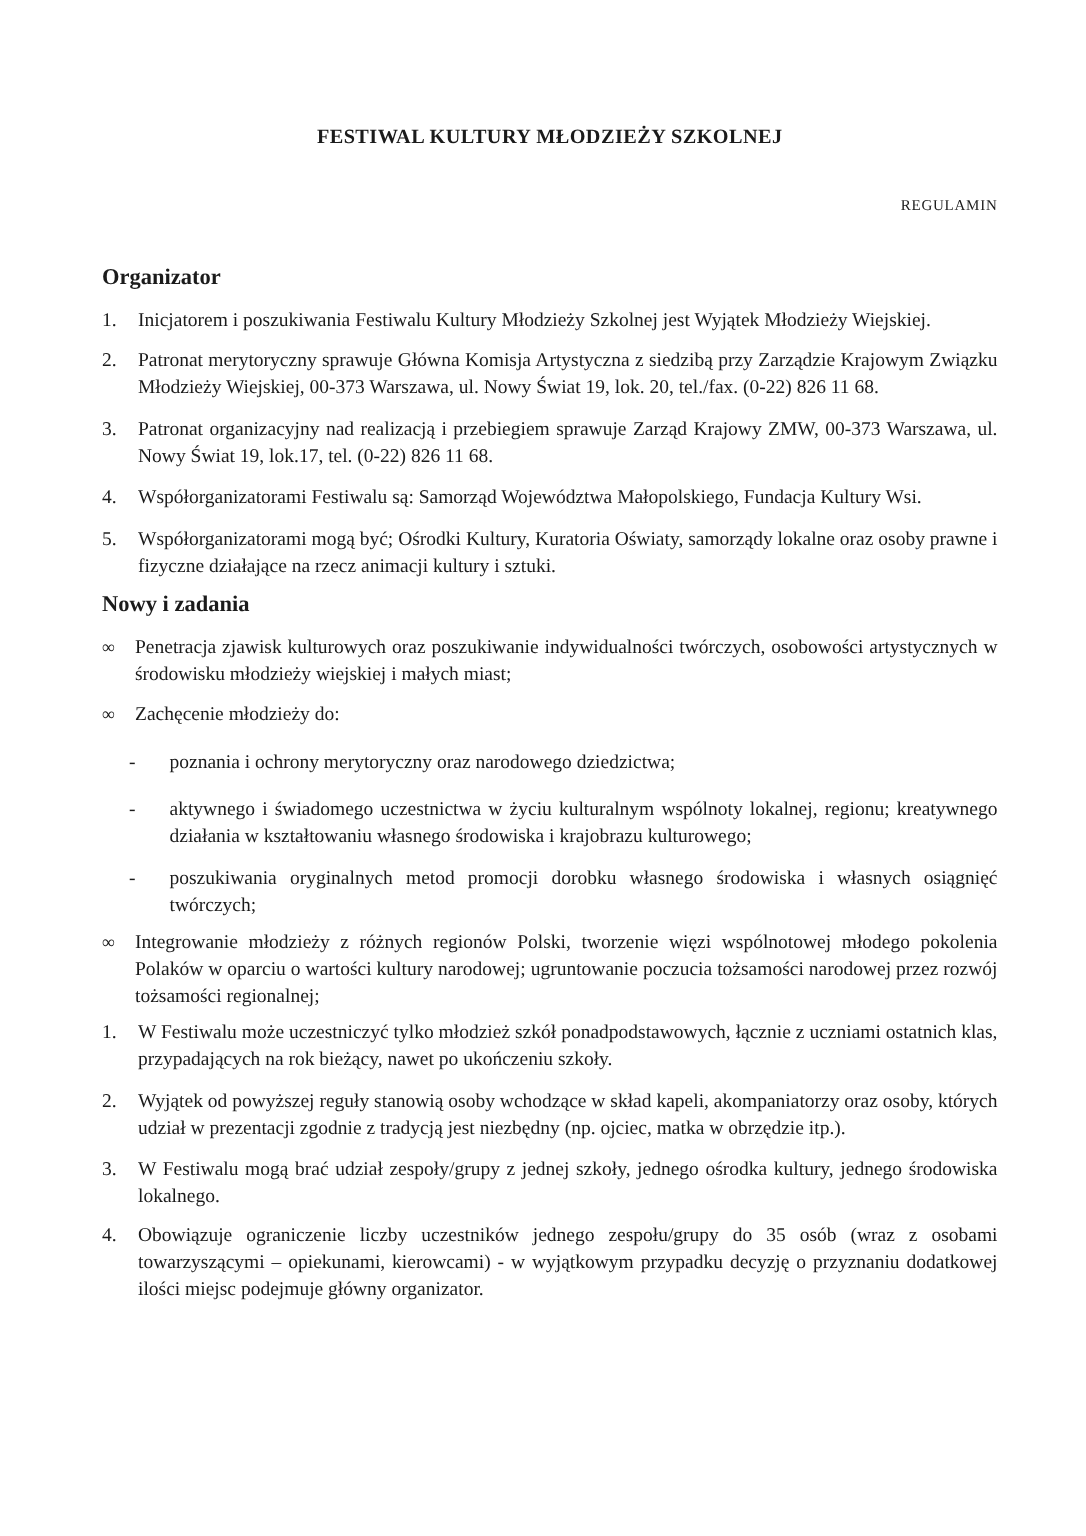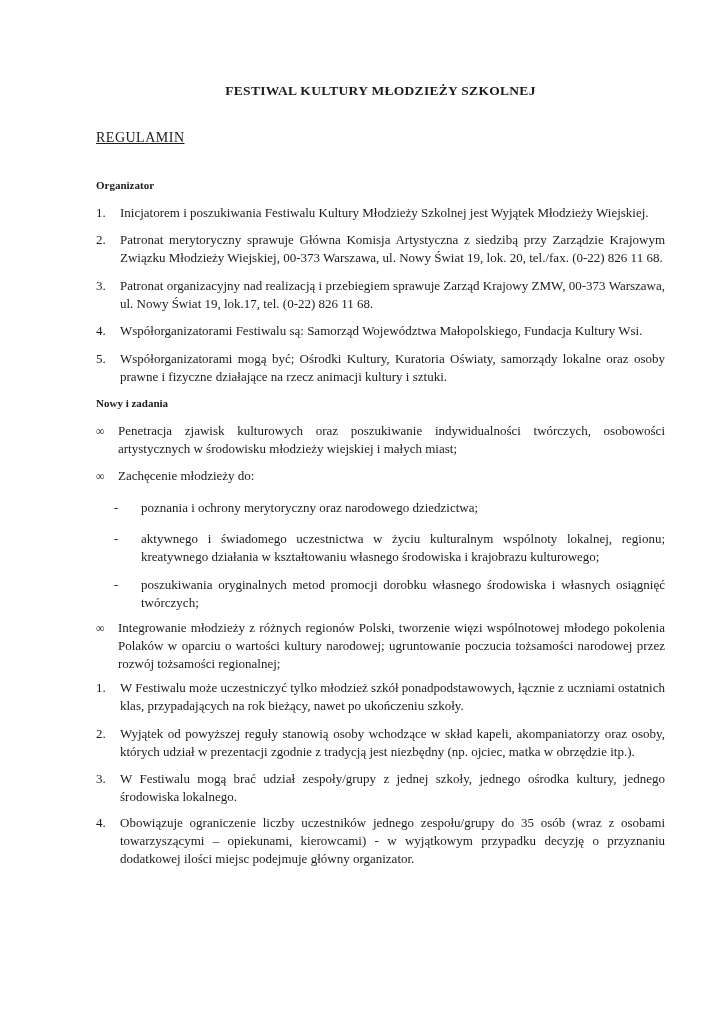--- a/index.html
+++ b/index.html
@@ -9,45 +9,44 @@
   }
   body {
     width: 724px;
     height: 1024px;
     overflow: hidden;
   }
   .page {
     box-sizing: border-box;
     width: 724px;
     height: 1024px;
-    padding: 82px 59px 40px 96px;
+    padding: 82px 59px 40px 68px;
     background: #ffffff;
     color: #1b1b1b;
     font-family: "Liberation Serif", "DejaVu Serif", serif;
     font-size: 13px;
     line-height: 18px;
   }
   .doc-title {
     margin: 0 0 29px 0;
     text-align: center;
     font-size: 13.5px;
     font-weight: bold;
     letter-spacing: 0.3px;
   }
   .doc-subtitle {
     margin: 0 0 29px 0;
-    text-align: left;
-    font-size: 14px;
+    text-align: right;
+    font-size: 10px;
     font-weight: normal;
     letter-spacing: 0.5px;
-    text-decoration: underline;
   }
   .section-heading {
     margin: 0 0 10px 0;
-    font-size: 11px;
+    font-size: 15px;
     font-weight: bold;
   }
   .item, .bullet, .subitem {
     display: flex;
     margin: 0 0 10px 0;
   }
   .item .num {
     flex: 0 0 24px;
   }
   .bullet .marker {

